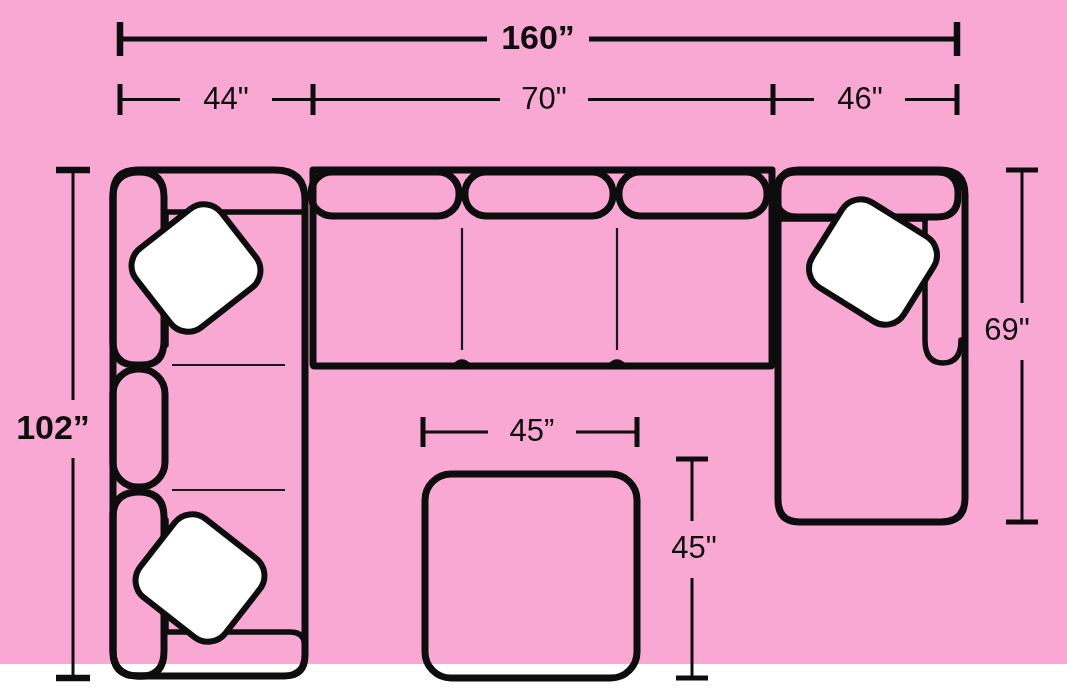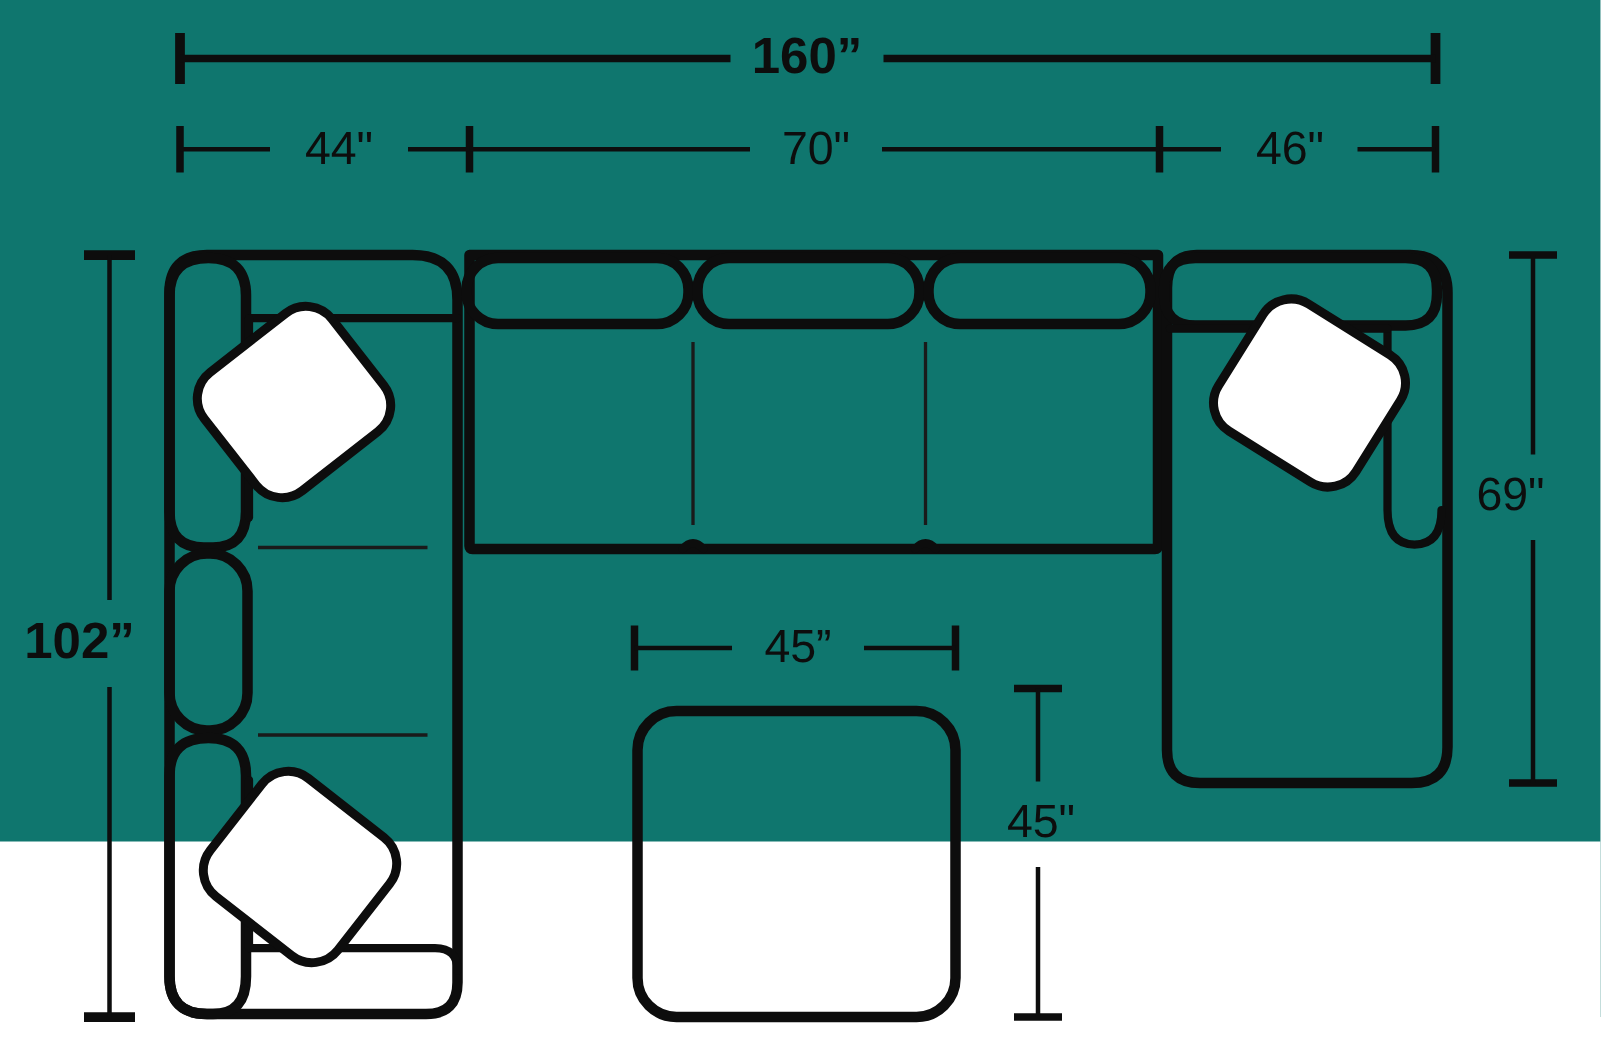--- a/index.html
+++ b/index.html
@@ -9,22 +9,22 @@
   }
   body {
     width: 1067px;
     height: 700px;
     font-family: "Liberation Sans", sans-serif;
     overflow: hidden;
   }
   #diagram-root {
     position: relative;
     width: 1067px;
-    height: 561px;
-    background: #0f766e;
+    height: 664px;
+    background: #f9a8d4;
   }
   svg.floorplan {
     display: block;
     width: 1067px;
     height: 700px;
   }
   .furniture-outline {
     fill: none;
     stroke: #0d0d0d;
     stroke-width: 7;

